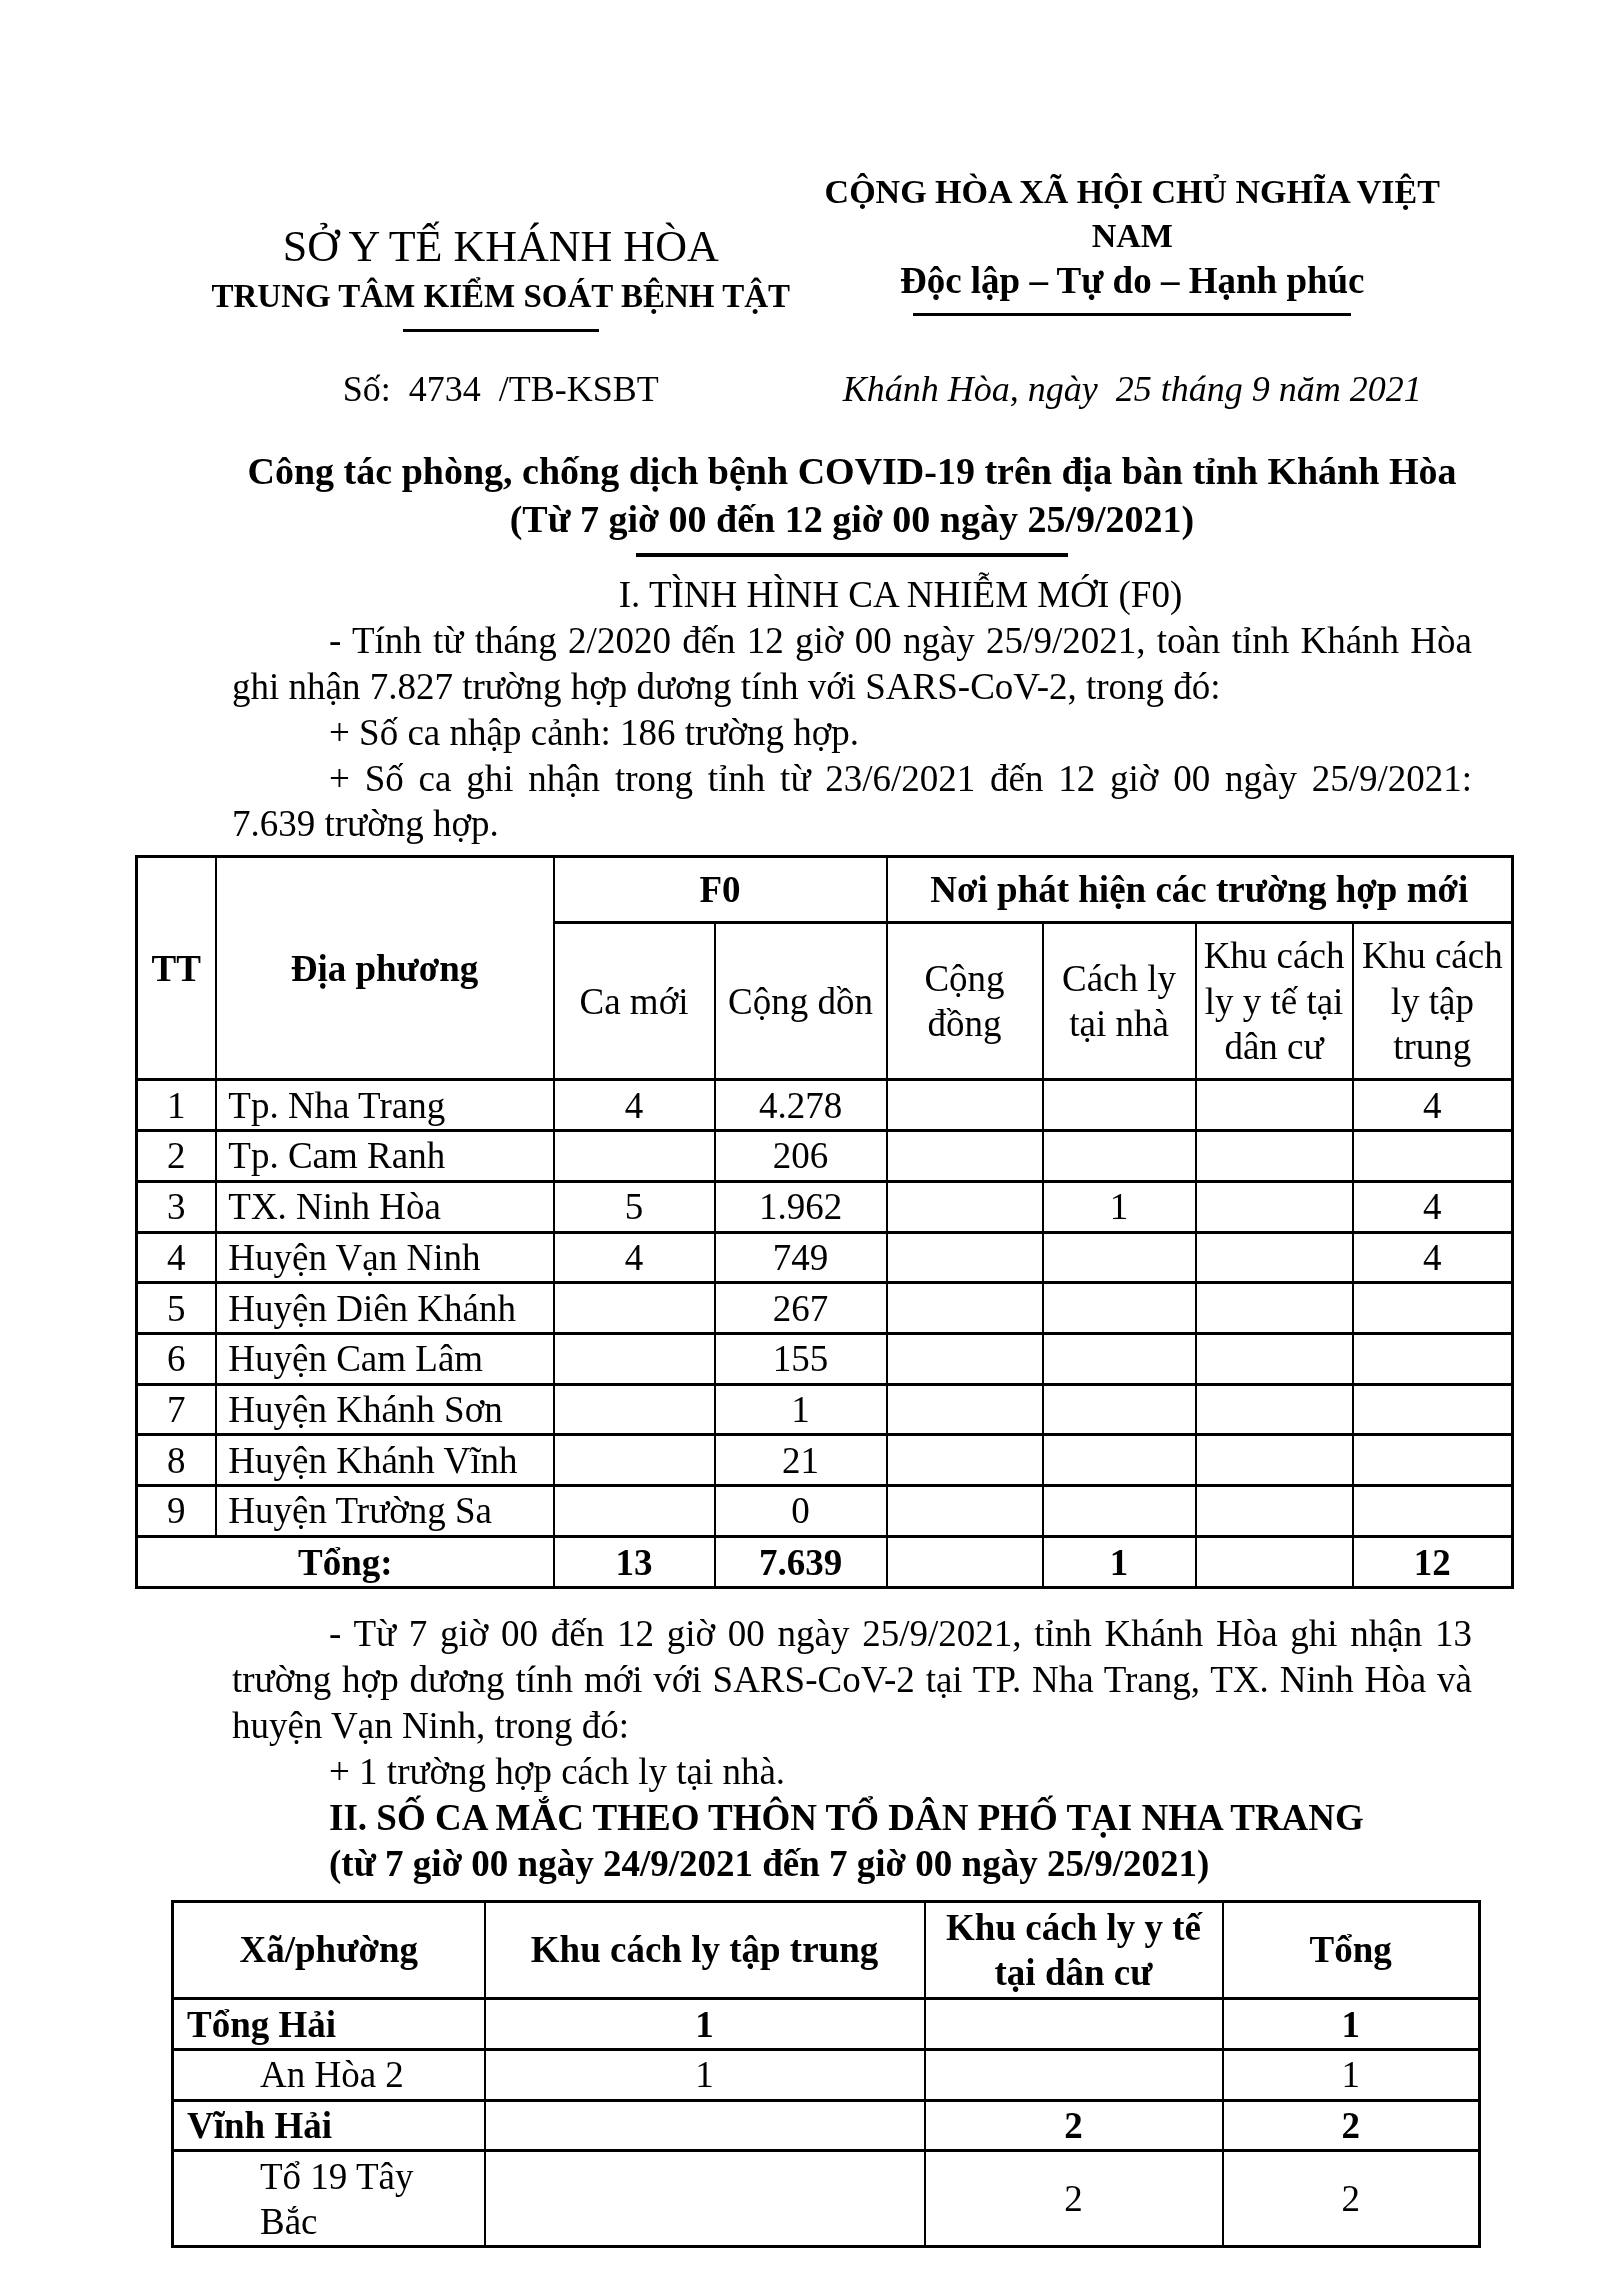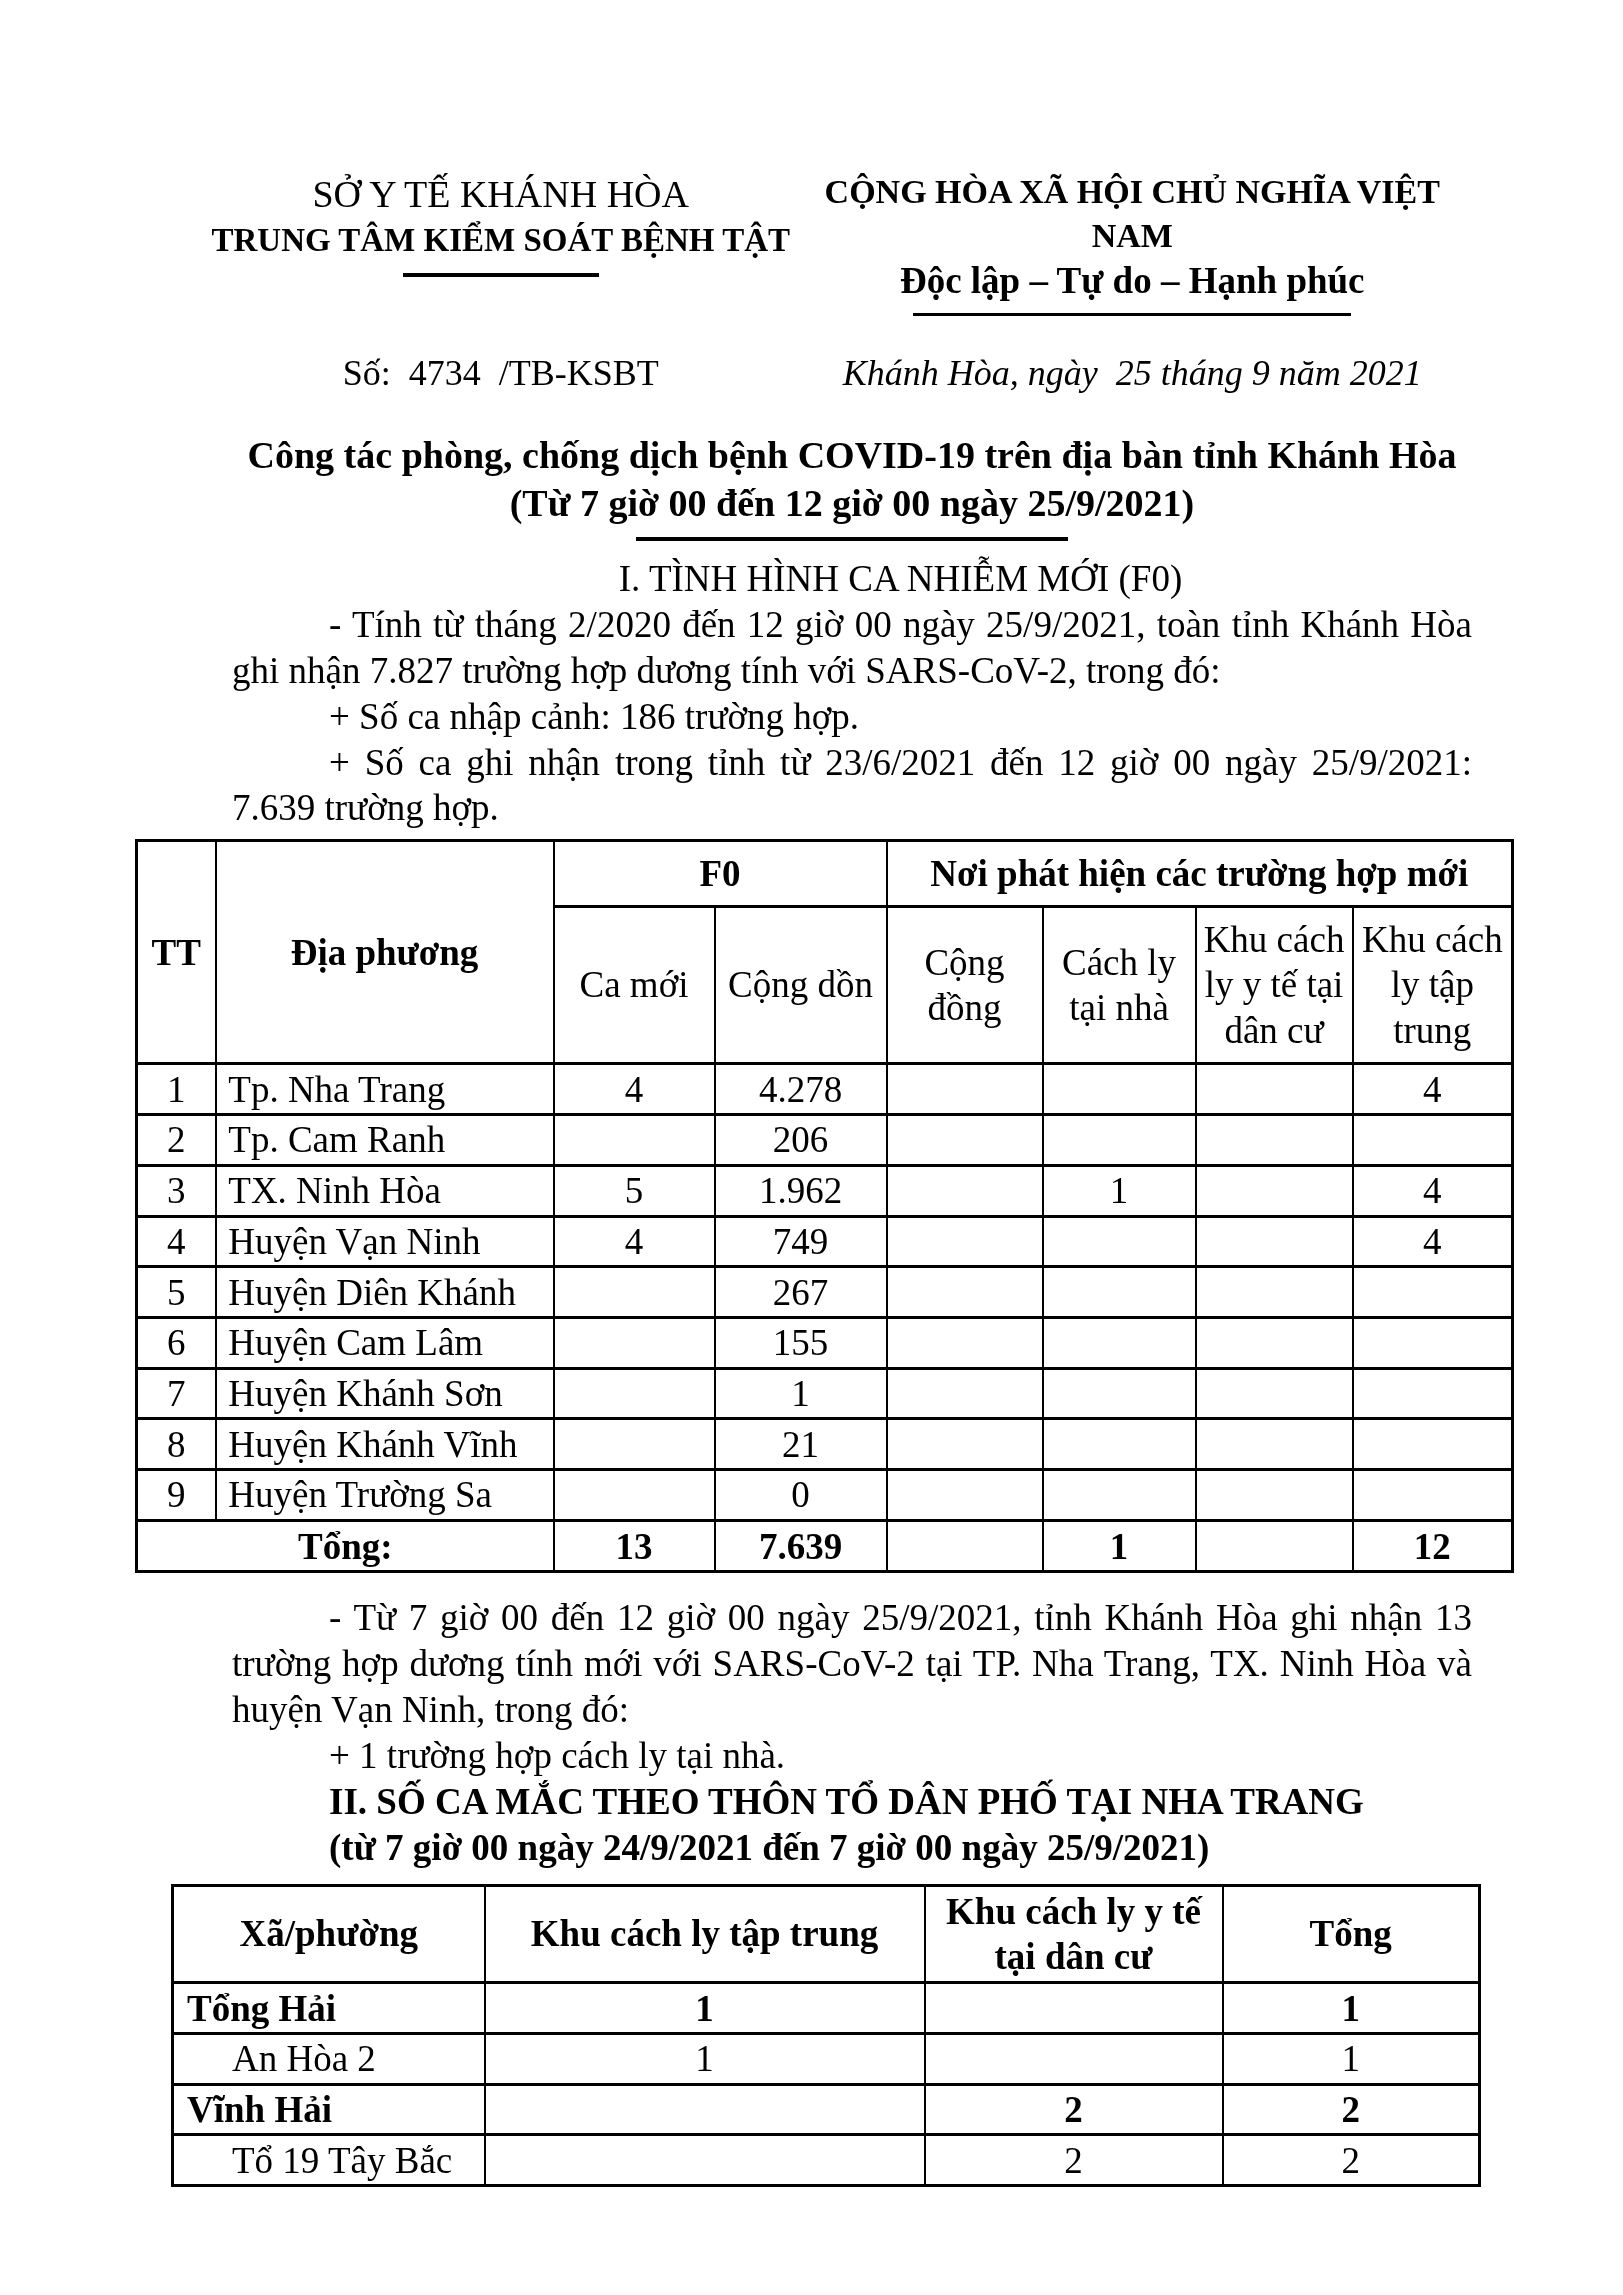--- a/index.html
+++ b/index.html
@@ -9,21 +9,21 @@
     font-family: "Liberation Serif", "DejaVu Serif", serif;
     font-size: 37px;
     overflow: hidden;
   }
   .doc { padding: 170px 151px 0 232px; }
 
   
   .hdr { display: flex; margin-left: -23px; }
   .hdr-left  { width: 595px; text-align: center; }
   .hdr-right { width: 693px; text-align: center; }
-  .issuer-name { font-size: 38px; line-height: 1.3; }
+  .issuer-name { font-size: 44px; line-height: 1.3; margin-top: 48px; }
   .issuer-org  { font-size: 33px; font-weight: bold; line-height: 1.3; }
   .rule-left  { width: 196px; height: 3.9px; background: #000; margin: 10.5px auto 0; }
   .national-name { font-size: 34px; font-weight: bold; line-height: 1.3; }
   .motto { font-size: 37px; font-weight: bold; line-height: 1.25; }
   .rule-right { width: 438px; height: 3.9px; background: #000; margin: 7.9px auto 0; }
 
   .hdr2 { display: flex; margin: 36px 0 0 -23px; font-size: 36px; }
   .doc-number { width: 595px; text-align: center; white-space: pre-wrap; }
   .place-date { width: 693px; text-align: center; font-style: italic; white-space: pre-wrap; }
 
@@ -58,21 +58,21 @@
   .tbl1 th.big { font-weight: bold; }
   .tbl1 tbody td { height: 42px; }
   td.name { text-align: left; padding-left: 11.8px; }
   .tbl1 tr.total-row td { font-weight: bold; height: 46px; }
 
   .tbl2 { width: 1308px; margin-left: -61px; margin-top: 13px; }
   .tbl2 thead th { font-weight: bold; height: 92px; }
   .tbl2 tbody td { height: 42px; }
   .tbl2 tr.xrow td { font-weight: bold; }
   .tbl2 td.name { padding-left: 13px; }
-  .tbl2 tr.drow td.name { padding-left: 58px; margin-left: 20px; }
+  .tbl2 tr.drow td.name { padding-left: 86px; margin-left: 20px; }
 </style>
 </head>
 <body>
 
 <div class="doc">
 
   <div class="hdr">
     <div class="hdr-left">
       <div class="issuer-name">SỞ Y TẾ KHÁNH HÒA</div>
       <div class="issuer-org">TRUNG TÂM KIỂM SOÁT BỆNH TẬT</div>

